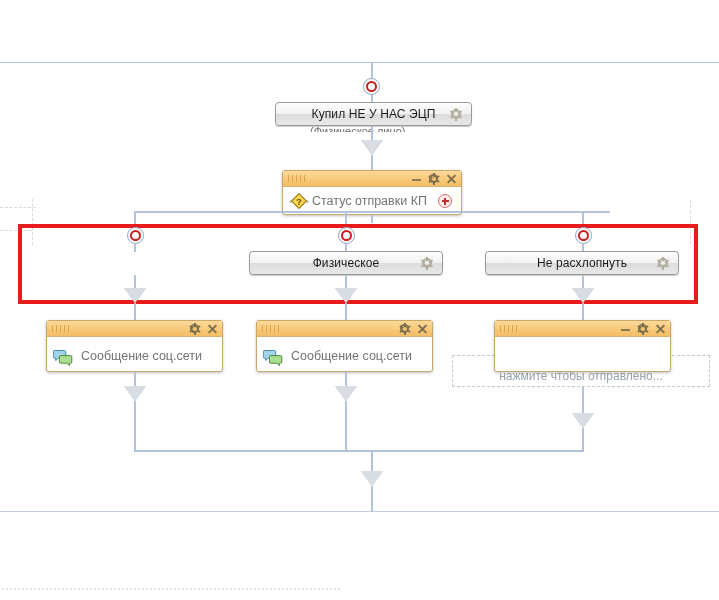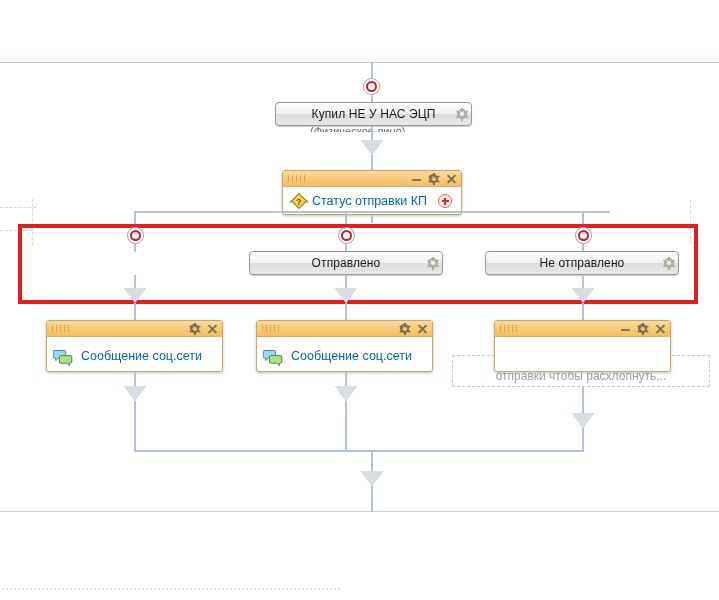--- a/index.html
+++ b/index.html
@@ -92,21 +92,20 @@
     position: absolute;
     height: 24px;
     box-sizing: border-box;
     border: 1px solid #9a9a9a;
     border-radius: 4px;
     background: linear-gradient(to bottom, #fdfdfd 0%, #f1f1f1 48%, #dcdcdc 52%, #e8e8e8 100%);
     box-shadow: 0 1px 1px rgba(0,0,0,0.22), inset 0 1px 0 #ffffff;
     display: flex;
     align-items: center;
     justify-content: center;
-    text-align: center;
   }
   .pill .pill-label {
     font-size: 12px;
     color: #1b1b1b;
     letter-spacing: 0.1px;
     line-height: 1;
   }
   .pill .gear {
     position: absolute;
     right: 9px;
@@ -241,21 +240,21 @@
   .card-body {
     position: relative;
     height: calc(100% - 15px);
     display: flex;
     align-items: center;
     padding-left: 6px;
     box-sizing: border-box;
   }
   .card-title {
     font-size: 12.5px;
-    color: #0369a1;
+    color: #737373;
     margin-left: 3px;
     line-height: 1;
   }
   .card-plus {
     position: absolute;
     right: 9px;
     top: 50%;
     transform: translateY(-50%);
     width: 14px;
     height: 14px;
@@ -400,38 +399,38 @@
   <div class="vline" style="left:134px; top:244px; height:8px;"></div>
   <div class="vline" style="left:134px; top:275px; height:18px;"></div>
   <div class="arrow" style="left:124px; top:288px;"></div>
   <div class="vline" style="left:134px; top:303px; height:19px;"></div>
 
   <div class="bubble-minus" style="left:338px; top:227px;">
       <i></i>
     </div>
   <div class="vline" style="left:345px; top:244px; height:8px;"></div>
   <div class="pill" style="left:249px; top:251px; width:194px;">
-    <span class="pill-label">Отправлено</span>
+    <span class="pill-label">Физическое</span>
     <span class="gear">
       <span class="gear-glyph">
         <span class="g-tooth"></span><span class="g-tooth t2"></span><span class="g-tooth t3"></span>
         <span class="g-ring"></span><span class="g-hole"></span>
       </span>
     </span>
   </div>
   <div class="vline" style="left:345px; top:275px; height:18px;"></div>
   <div class="arrow" style="left:335px; top:288px;"></div>
   <div class="vline" style="left:345px; top:303px; height:19px;"></div>
 
   <div class="bubble-minus" style="left:575px; top:227px;">
       <i></i>
     </div>
   <div class="vline" style="left:582px; top:244px; height:8px;"></div>
   <div class="pill" style="left:485px; top:251px; width:194px;">
-    <span class="pill-label">Не отправлено</span>
+    <span class="pill-label">Не расхлопнуть</span>
     <span class="gear">
       <span class="gear-glyph">
         <span class="g-tooth"></span><span class="g-tooth t2"></span><span class="g-tooth t3"></span>
         <span class="g-ring"></span><span class="g-hole"></span>
       </span>
     </span>
   </div>
   <div class="vline" style="left:582px; top:275px; height:18px;"></div>
   <div class="arrow" style="left:572px; top:288px;"></div>
   <div class="vline" style="left:582px; top:303px; height:19px;"></div>
@@ -480,21 +479,21 @@
         <svg viewBox="0 0 20 20" width="20" height="20">
           <path d="M1.5 2.5 h10 a1.2 1.2 0 0 1 1.2 1.2 v5.2 a1.2 1.2 0 0 1 -1.2 1.2 h-6.2 l-2.6 2.4 v-2.4 h-1.2 a1.2 1.2 0 0 1 -1.2 -1.2 v-5.2 a1.2 1.2 0 0 1 1.2 -1.2 z" fill="#9fd4ea" stroke="#4c87a3" stroke-width="1"></path>
           <path d="M7.6 7.6 h10 a1.2 1.2 0 0 1 1.2 1.2 v5.2 a1.2 1.2 0 0 1 -1.2 1.2 h-1.2 v2.4 l-2.6 -2.4 h-6.2 a1.2 1.2 0 0 1 -1.2 -1.2 v-5.2 a1.2 1.2 0 0 1 1.2 -1.2 z" fill="#a9df8e" stroke="#4f8a3c" stroke-width="1"></path>
         </svg>
       </span>
       <span class="card-title" style="margin-top:8px; margin-left:8px;">Сообщение соц.сети</span>
     </div>
   </div>
 
   <div class="dashed-group" style="left:452px; top:355px; width:258px; height:32px;">
-    <span class="dashed-hint">отправки чтобы расхлопнуть...</span>
+    <span class="dashed-hint">нажмите чтобы отправлено...</span>
   </div>
 
   <div class="card" style="left:494px; top:320px; width:177px; height:52px;">
     <div class="card-titlebar">
       <span class="grip"></span>
       <span class="tb-actions">
         <span class="tb-min"></span>
         <span class="tb-gear">
           <span class="g-tooth"></span>
             <span class="g-tooth t2"></span>

